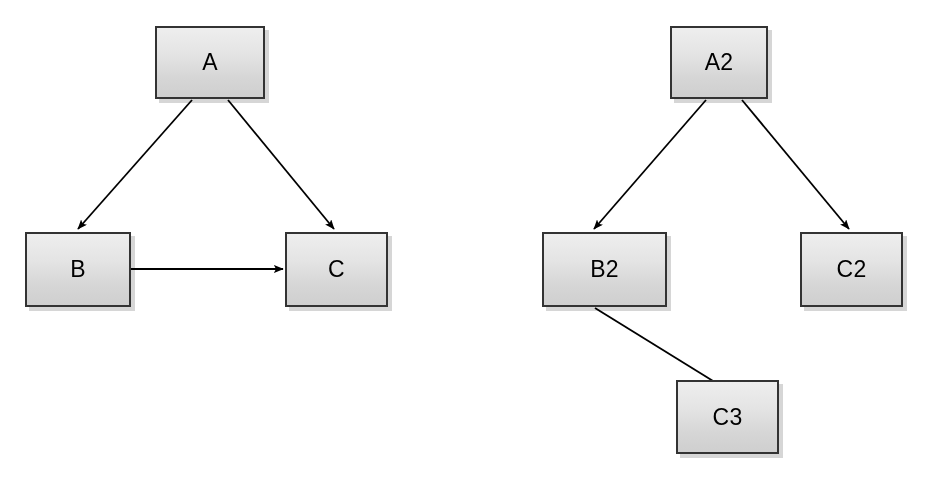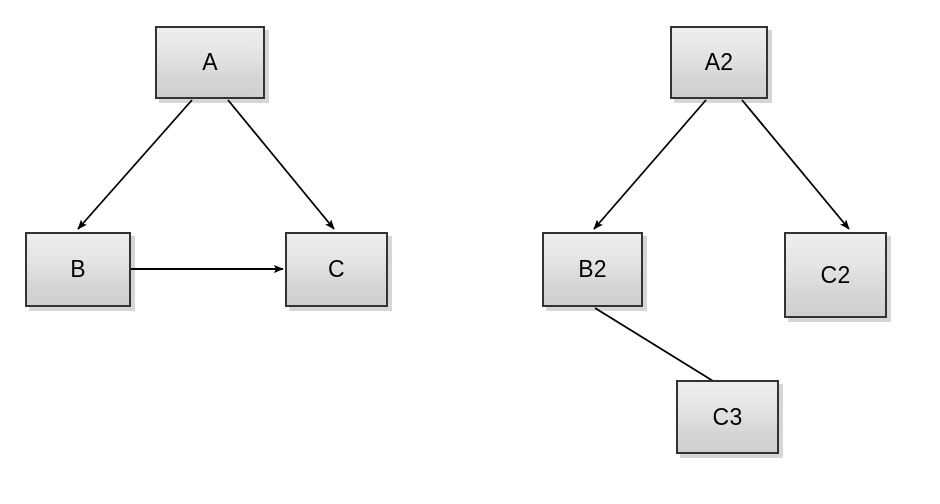--- a/index.html
+++ b/index.html
@@ -69,24 +69,24 @@
       </div>
       <div class="node" style="left: 25px; top: 232px; width: 106px; height: 75px;">
         <span class="node-label">B</span>
       </div>
       <div class="node" style="left: 285px; top: 232px; width: 103px; height: 75px;">
         <span class="node-label">C</span>
       </div>
       <div class="node" style="left: 670px; top: 26px; width: 98px; height: 73px;">
         <span class="node-label">A2</span>
       </div>
-      <div class="node" style="left: 542px; top: 232px; width: 101px; height: 75px;">
+      <div class="node" style="left: 542px; top: 232px; width: 125px; height: 75px;">
         <span class="node-label">B2</span>
       </div>
-      <div class="node" style="left: 784px; top: 232px; width: 103px; height: 86px;">
+      <div class="node" style="left: 800px; top: 232px; width: 103px; height: 75px;">
         <span class="node-label">C2</span>
       </div>
       <div class="node" style="left: 676px; top: 380px; width: 103px; height: 74px;">
         <span class="node-label">C3</span>
       </div>
     </div>
 
 </div>
 
 </body></html>

